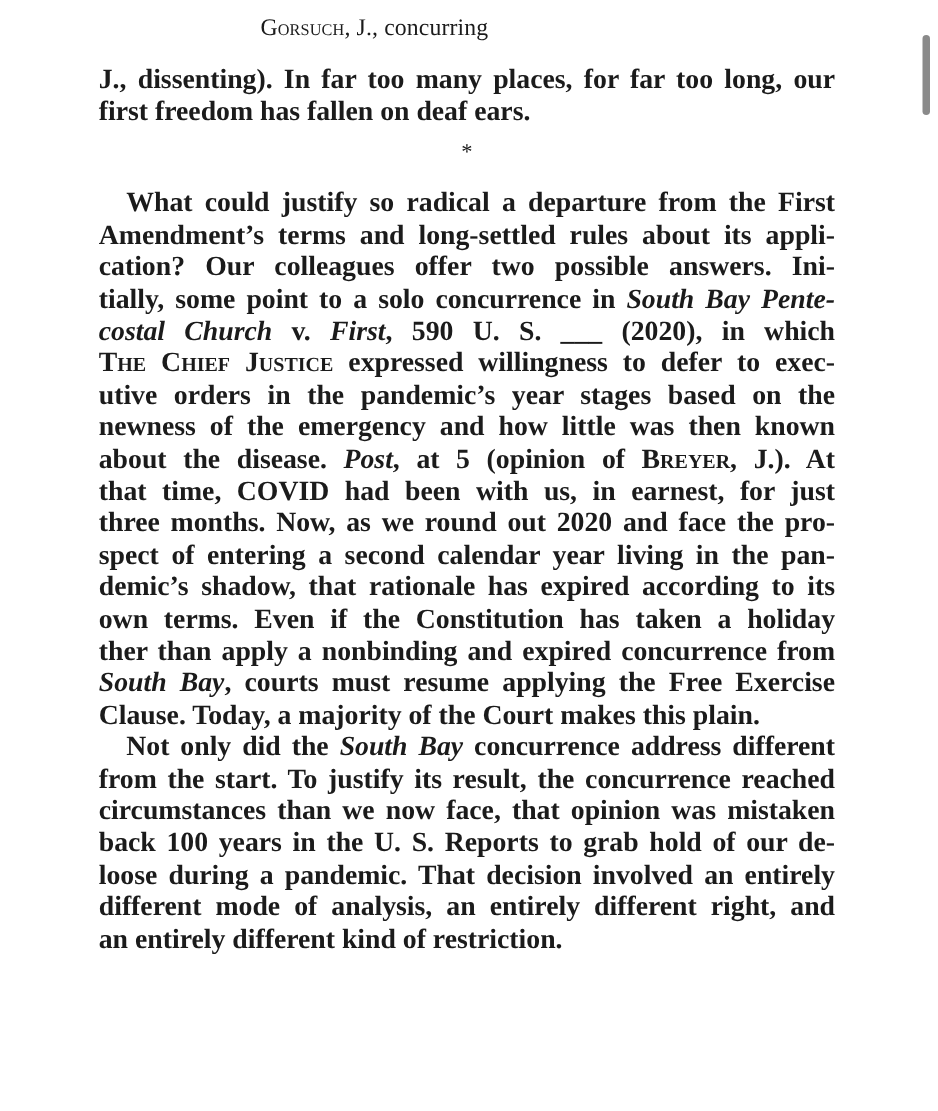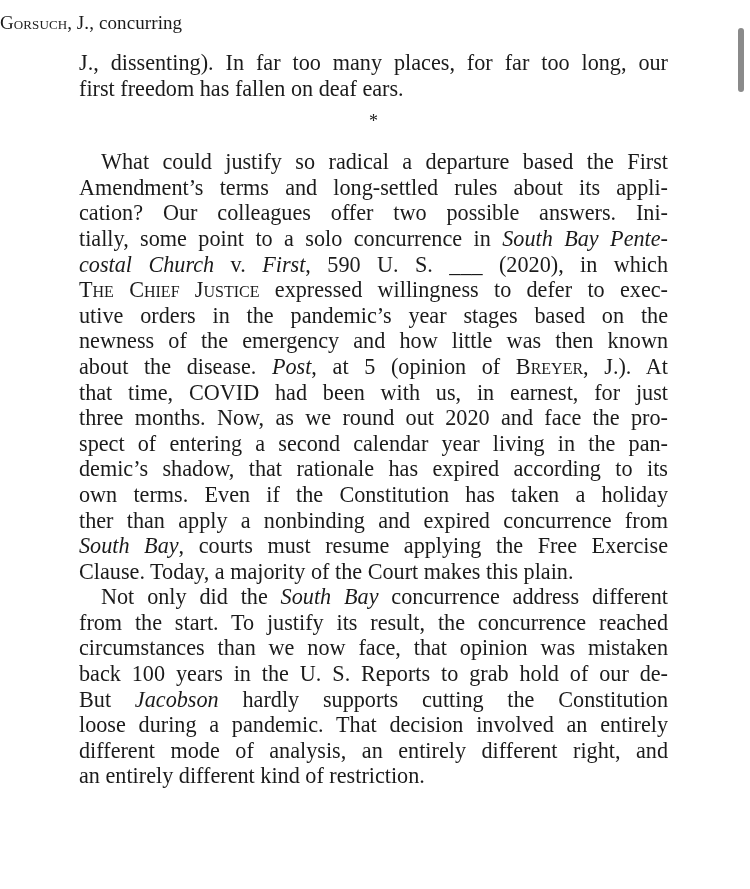--- a/index.html
+++ b/index.html
@@ -10,20 +10,21 @@
       position: relative;
       overflow: hidden;
       font-family: "DejaVu Serif", "Liberation Serif", serif;
       color: #1b1b1b;
     }
     .page-header {
       position: absolute;
       top: 12px;
       left: 0;
       width: 599px;
+      text-align: center;
       font-family: "Liberation Serif", serif;
       font-size: 19px;
       letter-spacing: 0.1px;
     }
     .sc { font-variant: small-caps; }
     .scrollbar {
       position: absolute;
       left: 738px;
       top: 28px;
       width: 6px;
@@ -39,20 +40,21 @@
       font-family: "Liberation Serif", serif;
       font-size: 22.2px;
       line-height: 25.6px;
     }
     .line {
       display: block;
       text-align: justify;
       text-align-last: justify;
       white-space: nowrap;
       height: 25.6px;
+      font-weight: bold;
     }
     .line.last {
       text-align-last: left;
     }
     .separator {
       text-align: center;
       height: 34px;
       line-height: 40px;
       font-size: 18px;
       margin-bottom: 14px;
@@ -68,21 +70,21 @@
 
 <div class="scrollbar"></div>
 
 <div class="content">
   <div class="para">
       <span class="line"><span>J., dissenting).  In far too many places, for far too long, our</span></span>
       <span class="line last"><span>first freedom has fallen on deaf ears.</span></span>
     </div>
   <div class="separator">*</div>
   <div class="para">
-      <span class="line" style="padding-left: 22px;"><span>What could justify so radical a departure based the First</span></span>
+      <span class="line" style="padding-left: 22px;"><span>What could justify so radical a departure from the First</span></span>
       <span class="line"><span>Amendment’s terms and long-settled rules about its appli-</span></span>
       <span class="line"><span>cation?  Our colleagues offer two possible answers.  Ini-</span></span>
       <span class="line"><span>tially, some point to a solo concurrence in </span><i>South Bay Pente-</i></span>
       <span class="line"><i>costal Church</i><span> v. </span><i>First</i><span>, 590 U. S. ___ (2020), in which</span></span>
       <span class="line"><span class="sc">The Chief Justice</span><span> expressed willingness to defer to exec-</span></span>
       <span class="line"><span>utive orders in the pandemic’s year stages based on the</span></span>
       <span class="line"><span>newness of the emergency and how little was then known</span></span>
       <span class="line"><span>about the disease.  </span><i>Post</i><span>, at 5 (opinion of </span><span class="sc">Breyer</span><span>, J.).  At</span></span>
       <span class="line"><span>that time, COVID had been with us, in earnest, for just</span></span>
       <span class="line"><span>three months.  Now, as we round out 2020 and face the pro-</span></span>
@@ -91,18 +93,17 @@
       <span class="line"><span>own terms.  Even if the Constitution has taken a holiday</span></span>
       <span class="line"><span>ther than apply a nonbinding and expired concurrence from</span></span>
       <span class="line"><i>South Bay</i><span>, courts must resume applying the Free Exercise</span></span>
       <span class="line last"><span>Clause.  Today, a majority of the Court makes this plain.</span></span>
     </div>
   <div class="para">
       <span class="line" style="padding-left: 22px;"><span>Not only did the </span><i>South Bay</i><span> concurrence address different</span></span>
       <span class="line"><span>from the start.  To justify its result, the concurrence reached</span></span>
       <span class="line"><span>circumstances than we now face, that opinion was mistaken</span></span>
       <span class="line"><span>back 100 years in the U. S. Reports to grab hold of our de-</span></span>
-      <span class="line"><span>But </span><i>Jacobson</i><span> hardly supports cutting the Constitution</span></span>
       <span class="line"><span>loose during a pandemic.  That decision involved an entirely</span></span>
       <span class="line"><span>different mode of analysis, an entirely different right, and</span></span>
       <span class="line last"><span>an entirely different kind of restriction.</span></span>
     </div>
 </div>
 
 </body></html>

